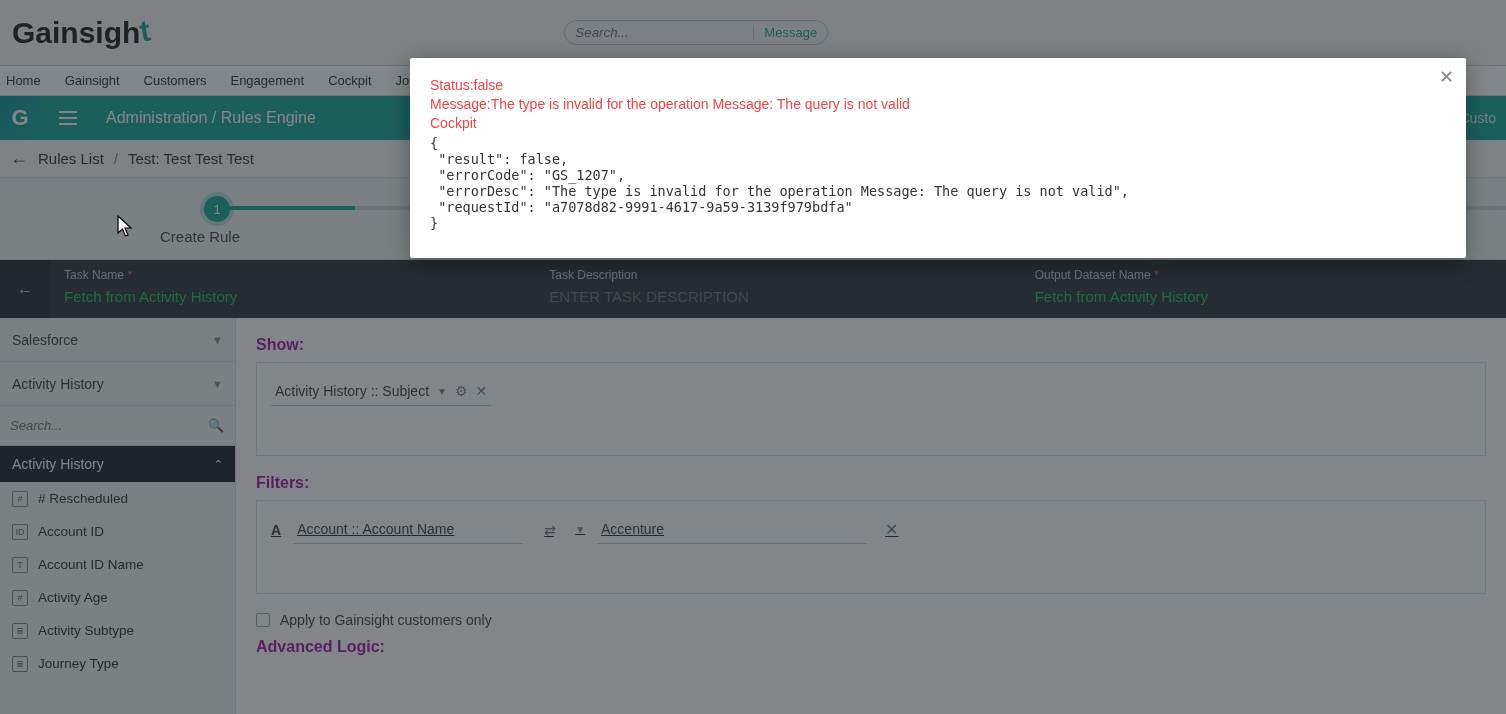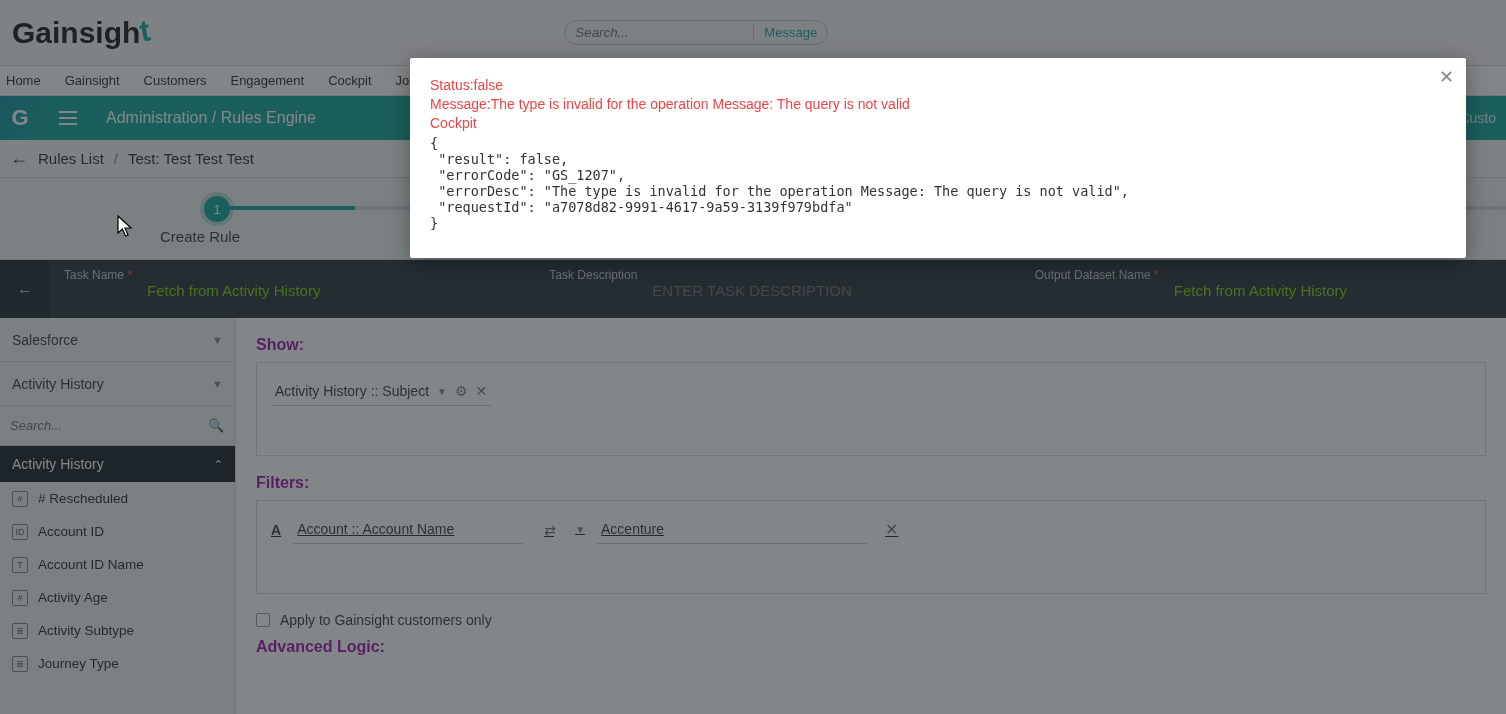--- a/index.html
+++ b/index.html
@@ -44,25 +44,25 @@
 
   
   .stepperzone { height:82px; background:#eef1f2; border-bottom:1px solid #d5dbde; position:relative;}
   .stepline { position:absolute; left:215px; right:0; top:28px; height:4px; background:linear-gradient(to right,#1aa9a0 0,#1aa9a0 140px,#cfd6d9 140px,#cfd6d9 100%);}
   .stepdot { position:absolute; left:204px; top:18px; width:26px;height:26px;border-radius:50%; background:#1aa9a0; color:#fff; font-size:13px; display:flex;align-items:center;justify-content:center; box-shadow:0 0 0 4px rgba(26,169,160,.25);}
   .steplabel { position:absolute; left:160px; top:50px; font-size:15px; color:#444;}
 
   
   .taskbar { height:58px; background:#2f3a40; color:#e6ecef; display:flex; align-items:stretch;}
   .taskbar .backcol { width:50px; display:flex;align-items:center;justify-content:center; color:#cfd6d9; background:#27323a; cursor:pointer;}
-  .taskbar .col { flex:1; padding:8px 14px 6px; display:flex; gap:15px;}
+  .taskbar .col { flex:1; padding:8px 14px 6px; display:flex; flex-direction:column; gap:6px;}
   .taskbar .lbl { font-size:12px; color:#c6cdd1;}
   .taskbar .req { color:#e06666;}
   .taskbar .val { font-size:15px; color:#dfe6ea;}
-  .taskbar input.val { background:transparent;border:none;outline:none;color:#84cc16;}
+  .taskbar input.val { background:transparent;border:none;outline:none;color:#22c55e;}
   .taskbar .ph { color:#6e7a82; font-style:normal;}
 
   
   .workspace { position:absolute; left:0; right:0; top:318px; bottom:0; display:flex; background:#fff;}
   .leftpane { width:236px; background:#eef1f2; border-right:1px solid #d5dbde; display:flex; flex-direction:column; overflow:hidden;}
   .leftpane .dd { height:44px; border-bottom:1px solid #d5dbde; display:flex; align-items:center; justify-content:space-between; padding:0 12px; font-size:14px; color:#444; cursor:pointer;}
   .leftpane .dd .caret { font-size:11px; color:#888;}
   .leftpane .searchrow{ height:40px; border-bottom:1px solid #d5dbde; display:flex;align-items:center;padding:0 10px; gap:8px;}
   .leftpane .searchrow input{ flex:1;border:none;background:transparent;outline:none;font-style:italic;color:#666;font-size:13px;}
   .leftpane .hdr { height:36px; background:#1f292f; color:#fff; display:flex;align-items:center;justify-content:space-between;padding:0 12px; font-size:14px;}

